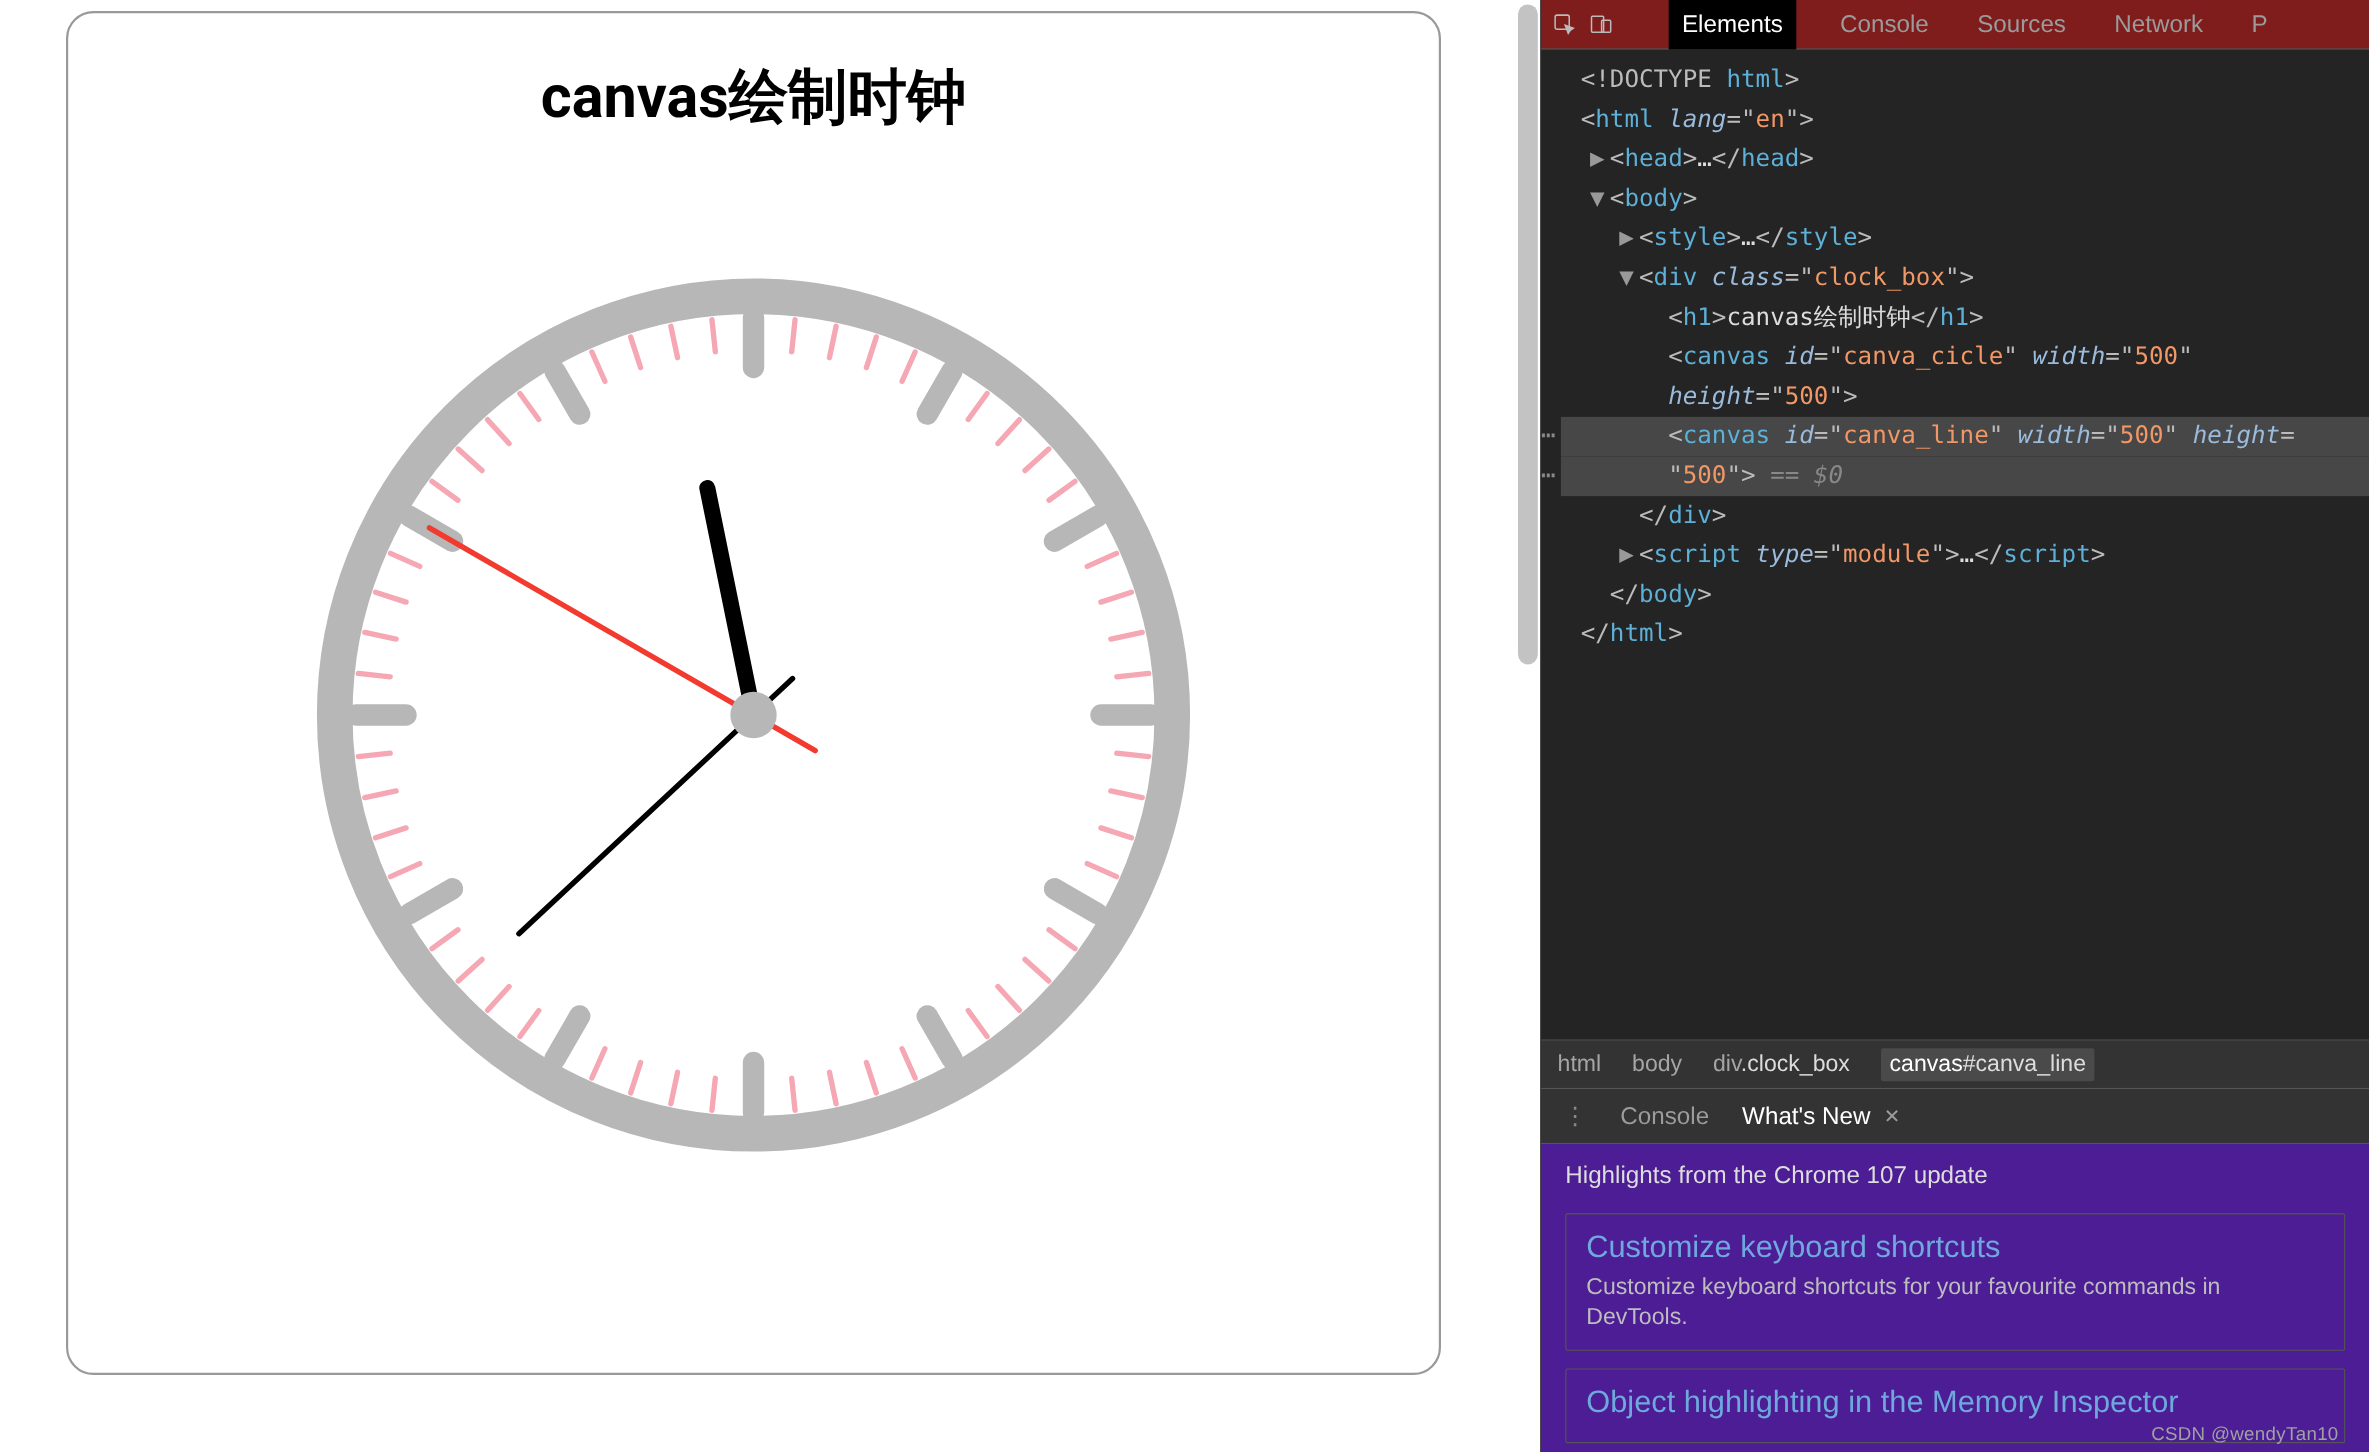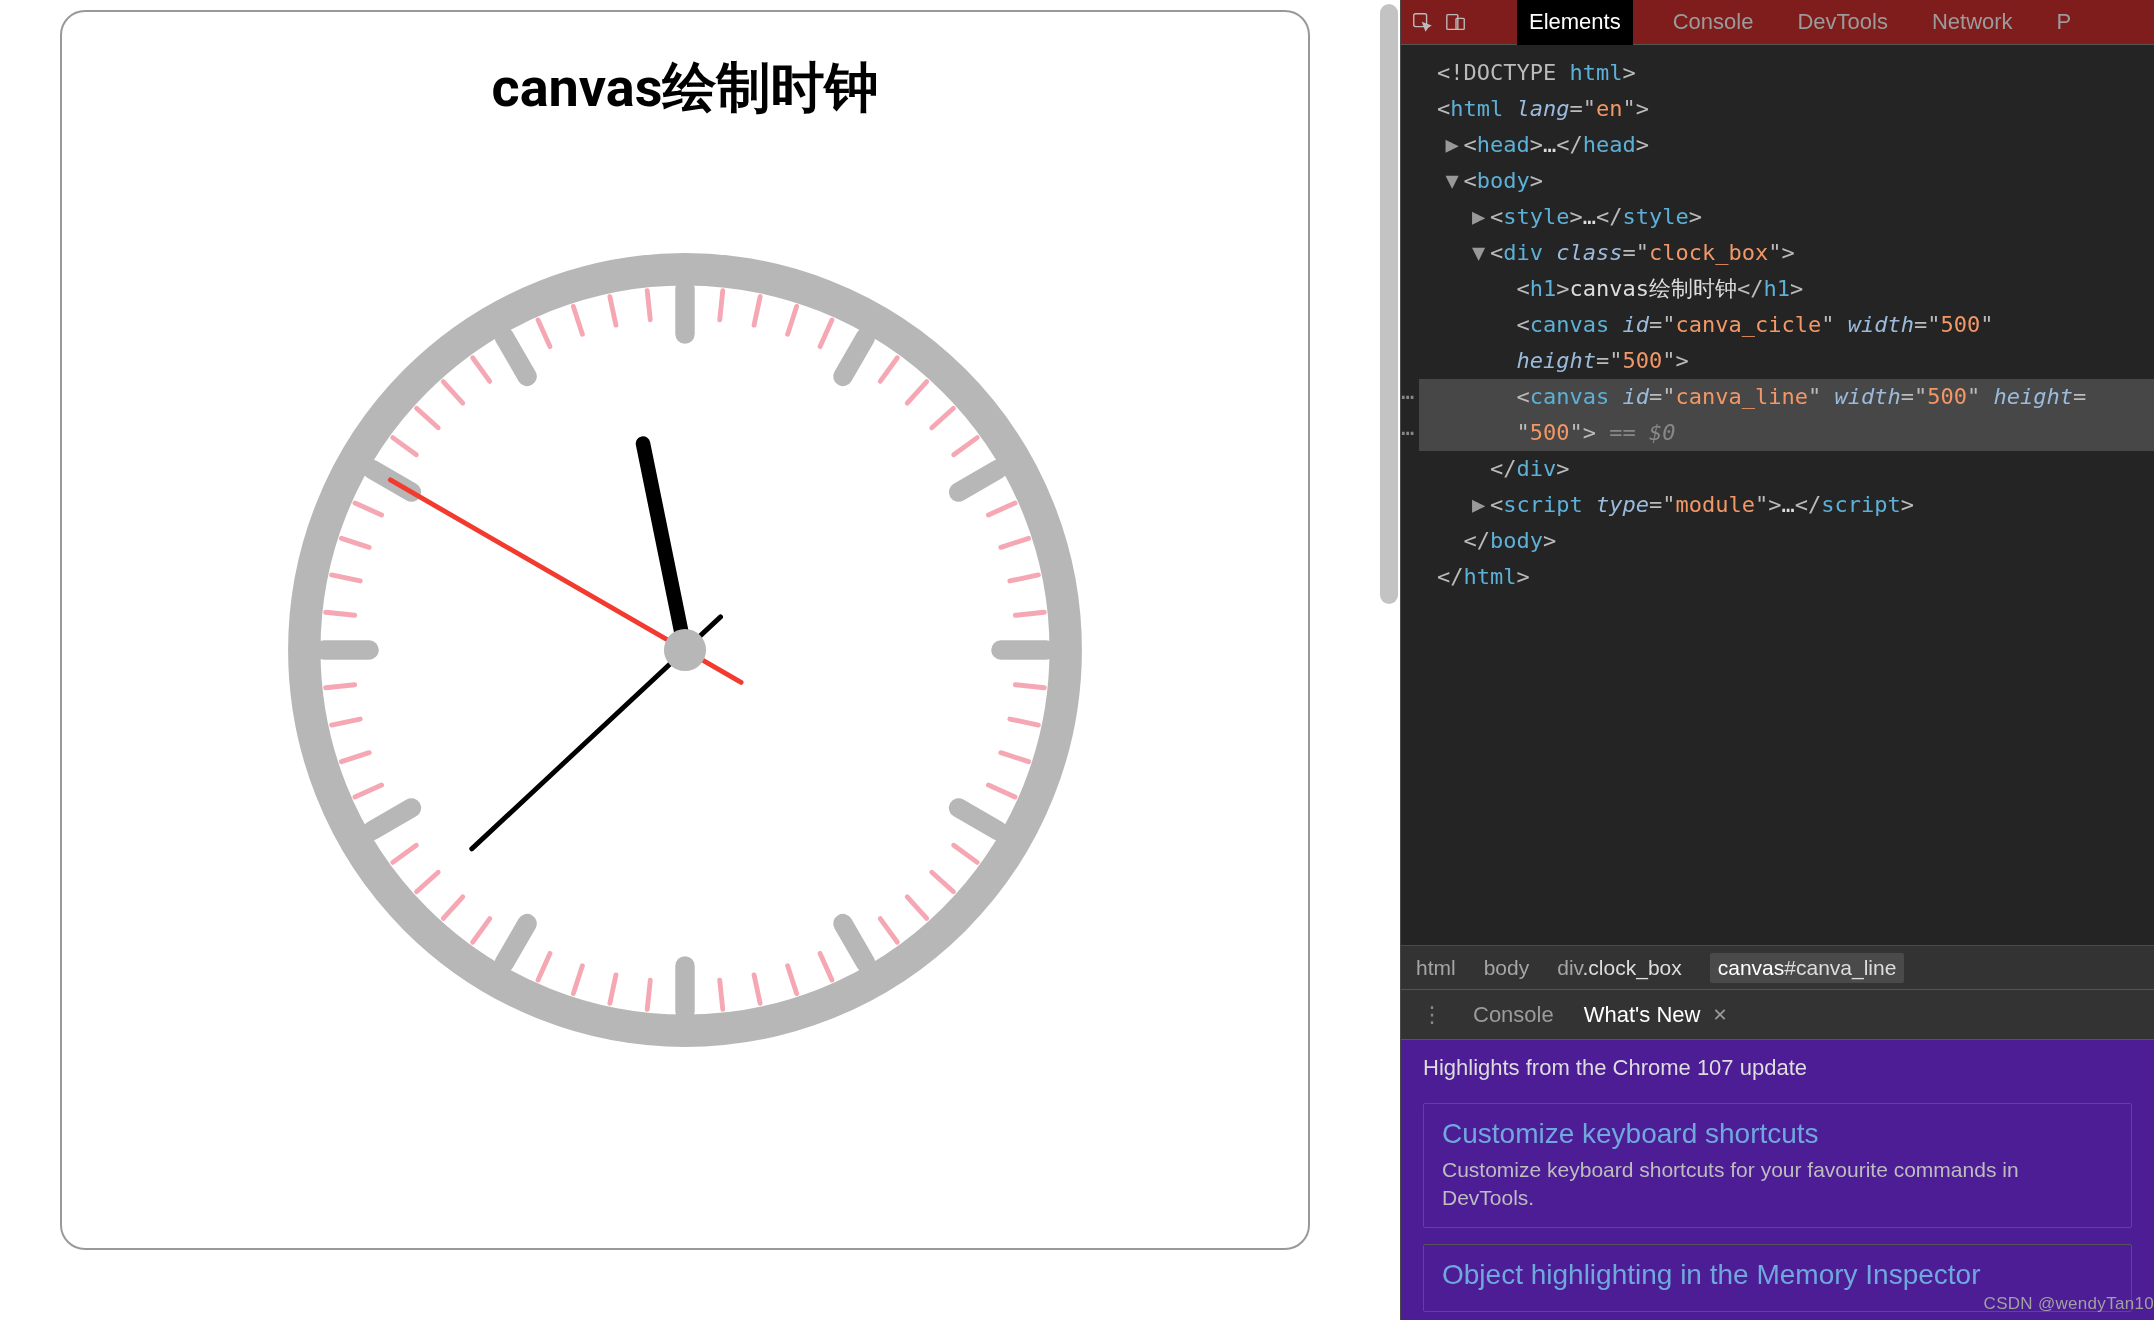--- a/index.html
+++ b/index.html
@@ -123,21 +123,21 @@
     border: 1px solid #555;
     padding: 14px 18px;
     margin-bottom: 16px;
     border-radius: 2px;
   }
   .card .card-title { color: #6fa8dc; font-size: 28px; margin-bottom: 6px; }
   .card .card-desc { color: #bdbdbd; font-size: 21px; line-height:1.35; }
 
   .watermark {
     position: fixed;
-    right: 0;
+    right: 28px;
     bottom: 6px;
     font-size: 17px;
     color: #a1a1a1;
     font-family: sans-serif;
     letter-spacing: 0.3px;
   }
 
   .scrollbar-fake {
     position: absolute;
     right: 2px; top:4px;
@@ -237,21 +237,21 @@
           <path d="M13 13 l8 3 -3 2 -2 3 z" fill="#bbb"></path>
         </svg>
       <svg class="icon-svg" viewBox="0 0 24 24">
           <rect x="2" y="4" width="12" height="16" rx="1"></rect>
           <rect x="12" y="8" width="9" height="12" rx="1"></rect>
         </svg>
     </span>
     <div id="dt-tabs" style="display: flex; gap: 36px;">
         <span class="dt-tab active">Elements</span>
         <span class="dt-tab">Console</span>
-        <span class="dt-tab">DevTools</span>
+        <span class="dt-tab">Sources</span>
         <span class="dt-tab">Network</span>
         <span class="dt-tab">P</span>
       </div>
   </div>
 
   <div class="dom-tree" id="dom-tree">
       <div class="row"><span class="arrow"> </span><span class="punct">&lt;!DOCTYPE </span><span class="tag">html</span><span class="punct">&gt;</span></div>
       <div class="row"><span class="arrow"> </span><span class="punct">&lt;</span><span class="tag">html</span> <span class="attr-name">lang</span><span class="punct">="</span><span class="attr-val">en</span><span class="punct">"&gt;</span></div>
       <div class="row">  <span class="arrow">▶</span><span class="punct">&lt;</span><span class="tag">head</span><span class="punct">&gt;</span><span class="text-node">…</span><span class="punct">&lt;/</span><span class="tag">head</span><span class="punct">&gt;</span></div>
       <div class="row">  <span class="arrow">▼</span><span class="punct">&lt;</span><span class="tag">body</span><span class="punct">&gt;</span></div>

